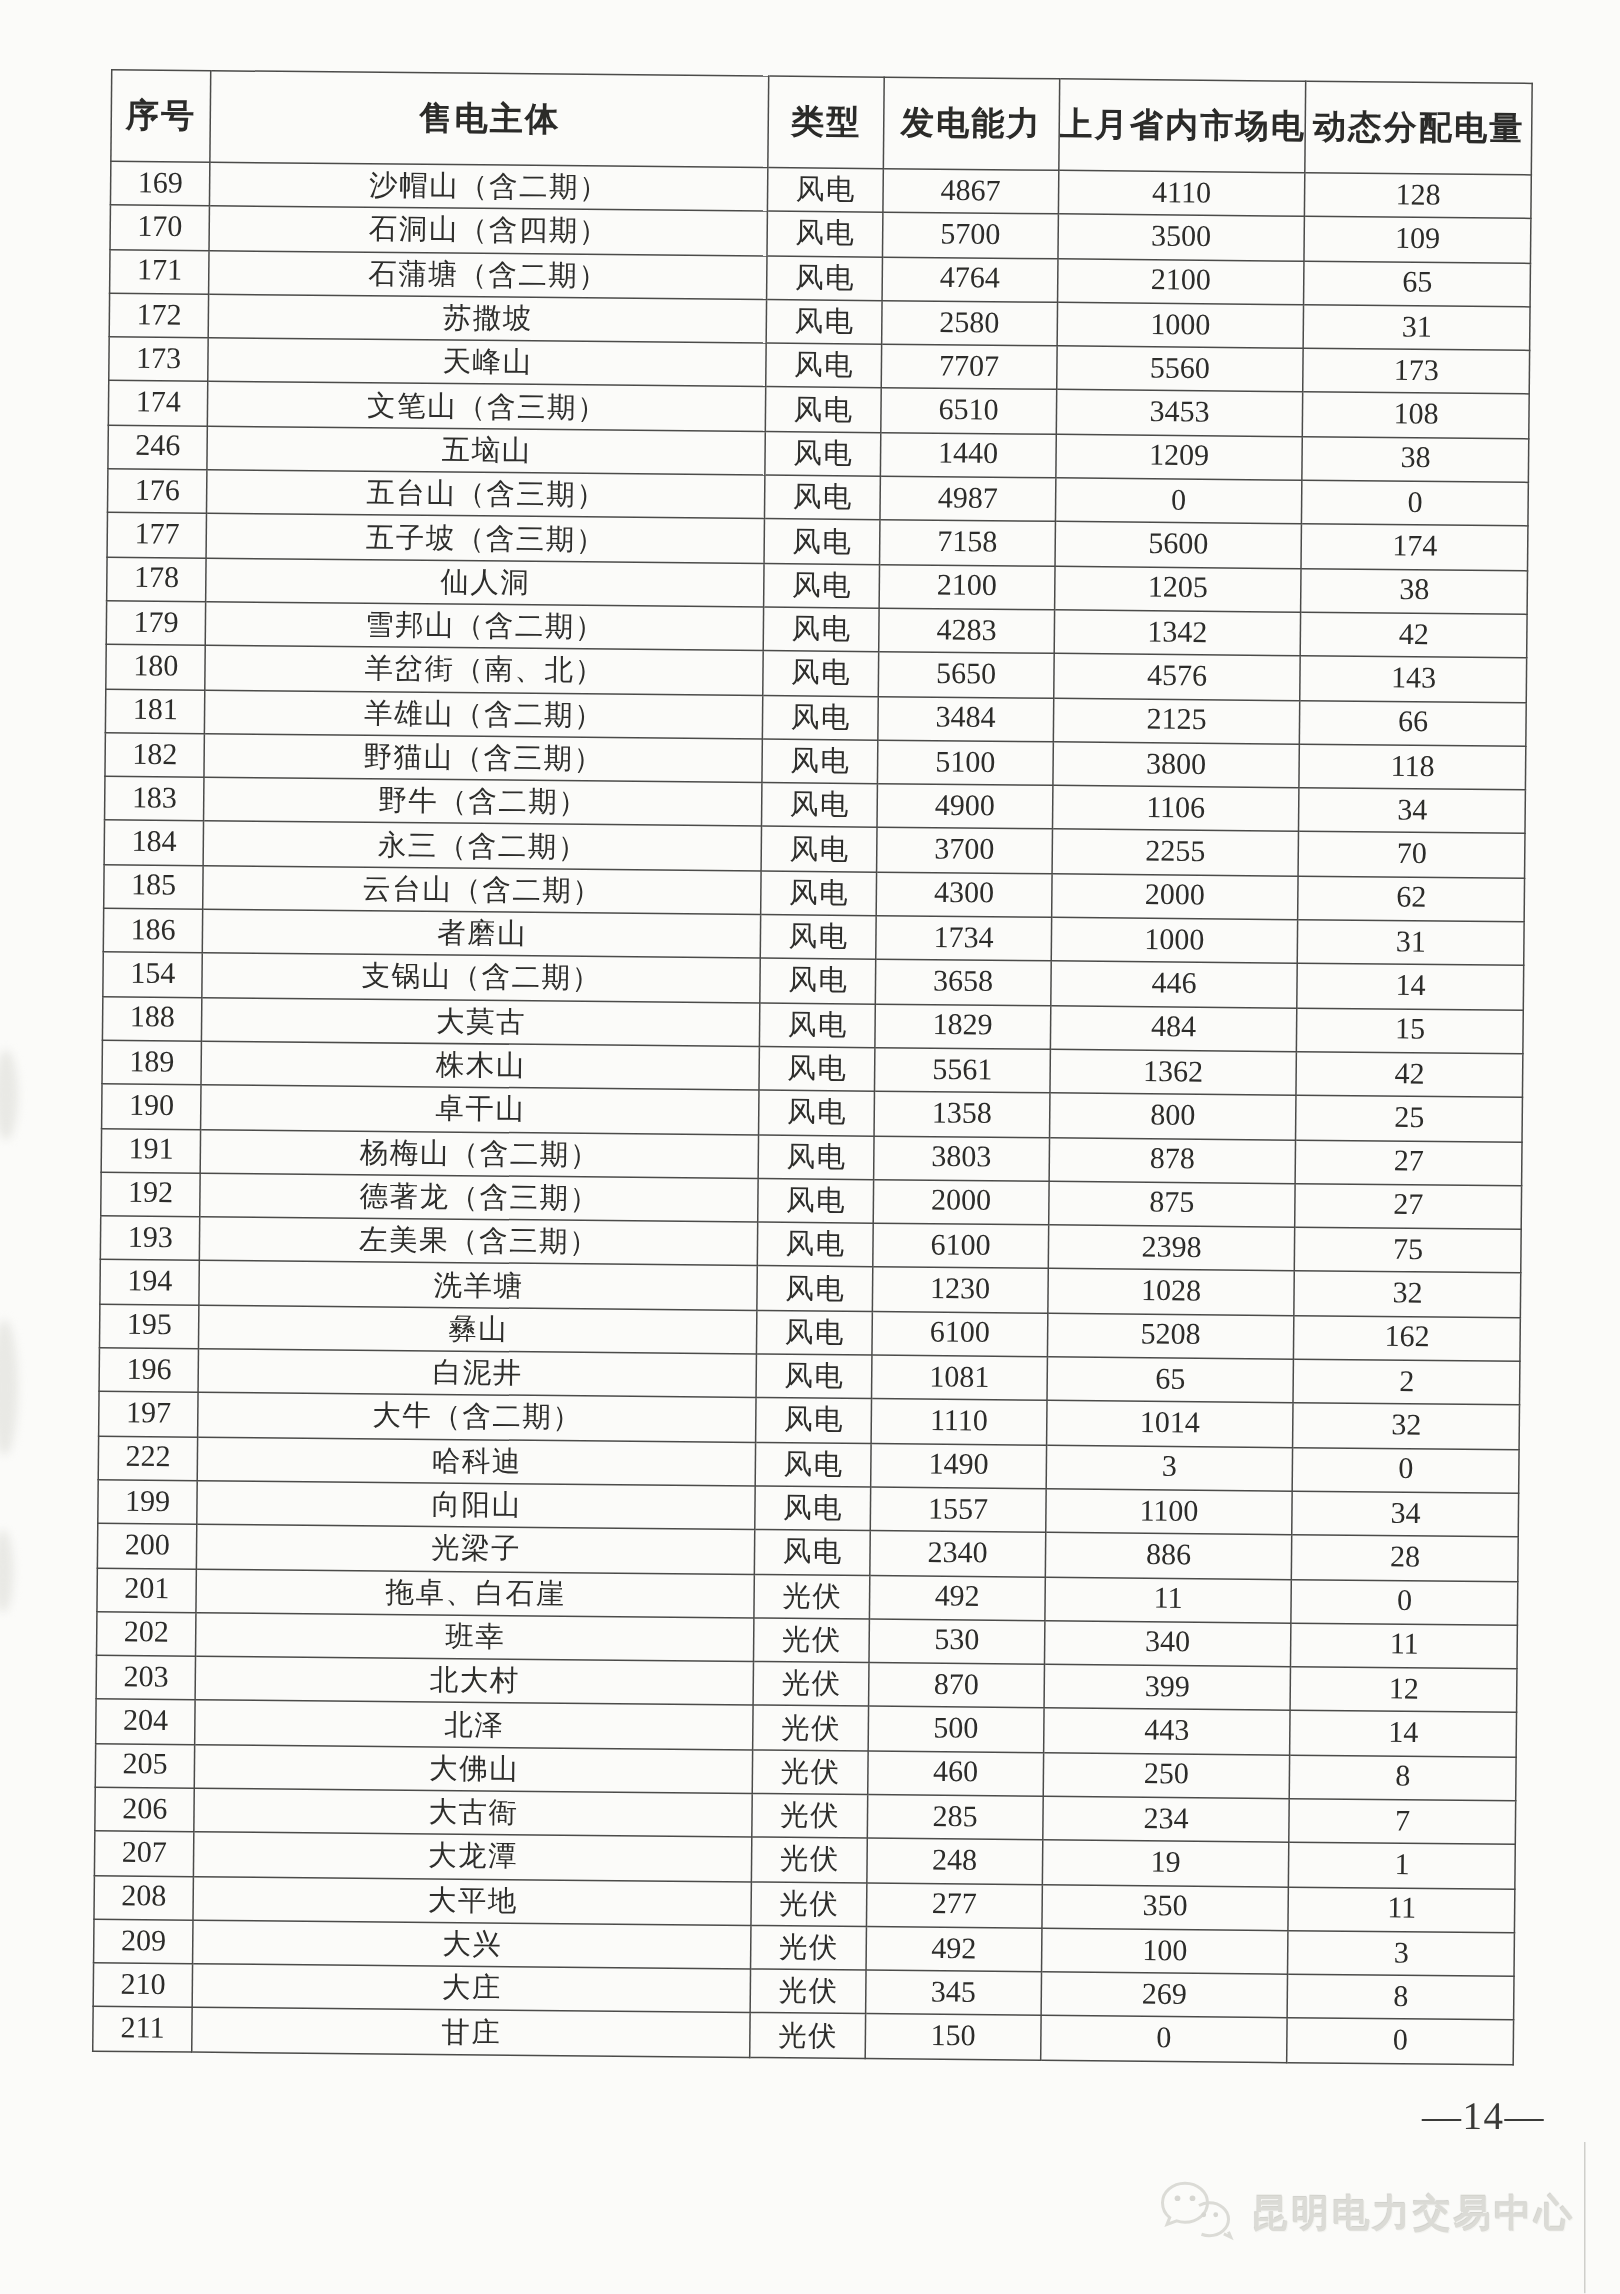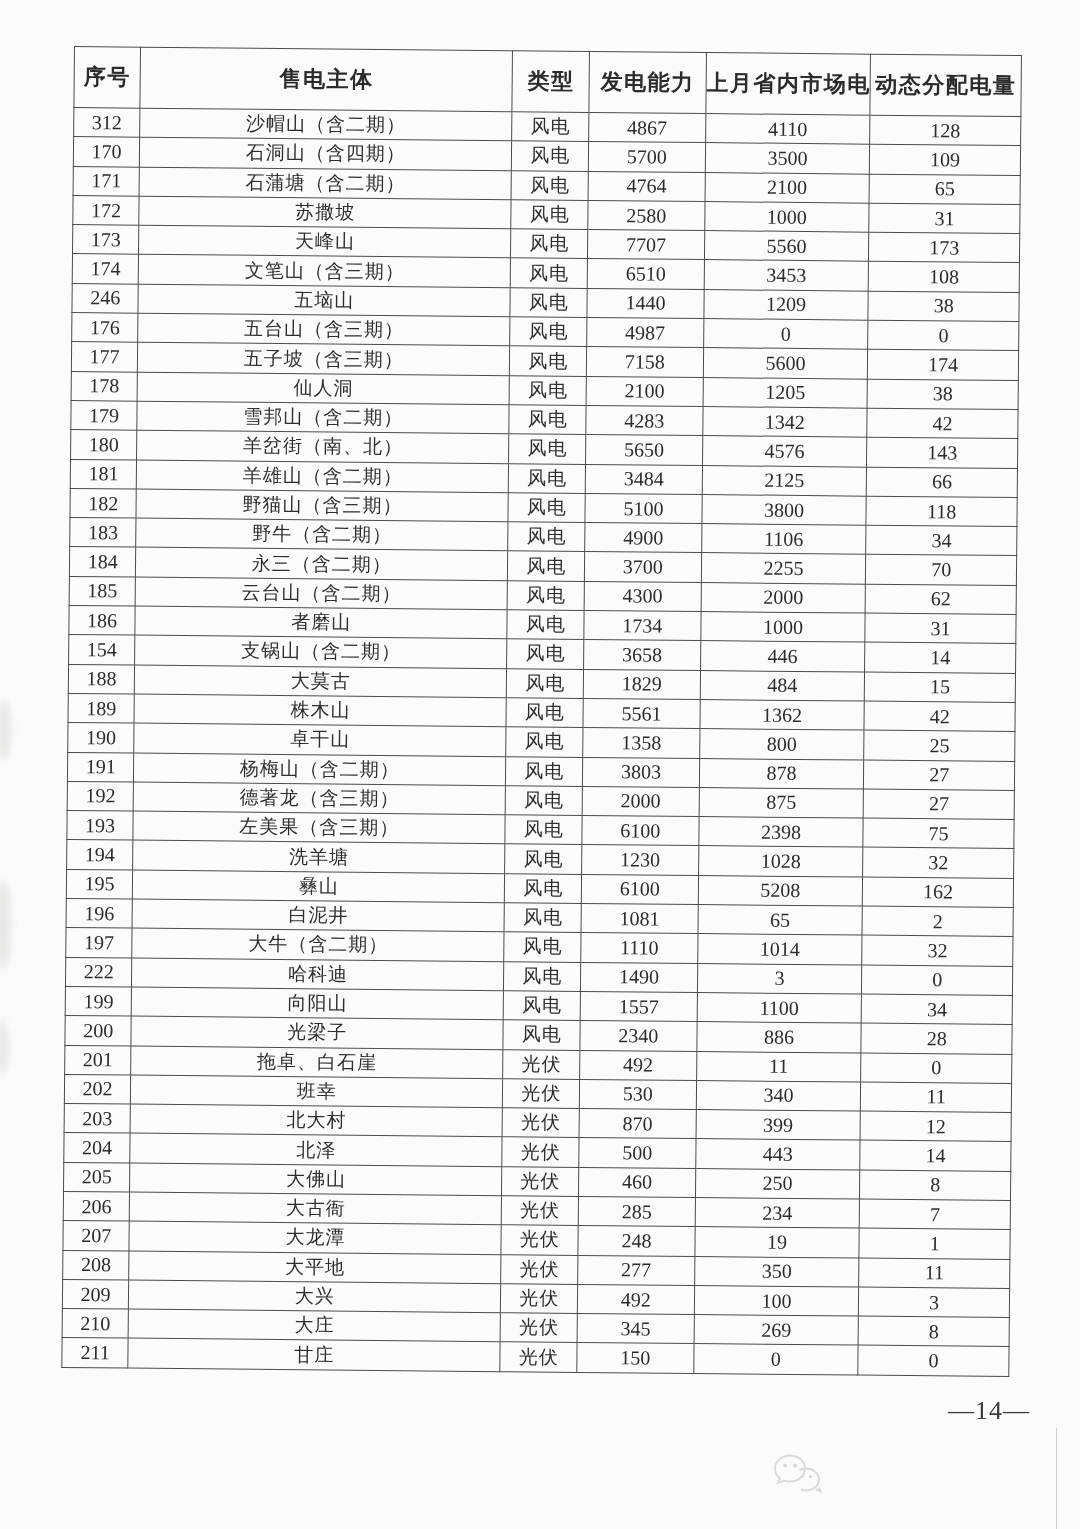--- a/index.html
+++ b/index.html
@@ -128,21 +128,21 @@
         <th>序号</th>
         <th>售电主体</th>
         <th>类型</th>
         <th>发电能力</th>
         <th>上月省内市场电量</th>
         <th>动态分配电量</th>
       </tr>
     </thead>
     <tbody>
         <tr>
-    <td class="c-idx">312</td>
+    <td class="c-idx">169</td>
     <td class="c-name">沙帽山（含二期）</td>
     <td class="c-type">风电</td>
     <td class="c-num">4867</td>
     <td class="c-num">4110</td>
     <td class="c-num">128</td>
   </tr>
         <tr>
     <td class="c-idx">170</td>
     <td class="c-name">石洞山（含四期）</td>
     <td class="c-type">风电</td>
@@ -493,18 +493,19 @@
         <path d="M47 35.8l1.5 3.7-4.6-2.3"></path>
       </g>
       <g fill="#d6d6d1">
         <circle cx="13" cy="13.5" r="1.9"></circle>
         <circle cx="23" cy="13.5" r="1.9"></circle>
         <circle cx="30.5" cy="24.5" r="1.6"></circle>
         <circle cx="38.5" cy="24.5" r="1.6"></circle>
       </g>
     </svg>
   </span>
+  <span>昆明电力交易中心</span>
 </div>
 
 <div class="edge-line"></div>
 <div class="smudge s1"></div>
 <div class="smudge s2"></div>
 <div class="smudge s3"></div>
 
 </body></html>

